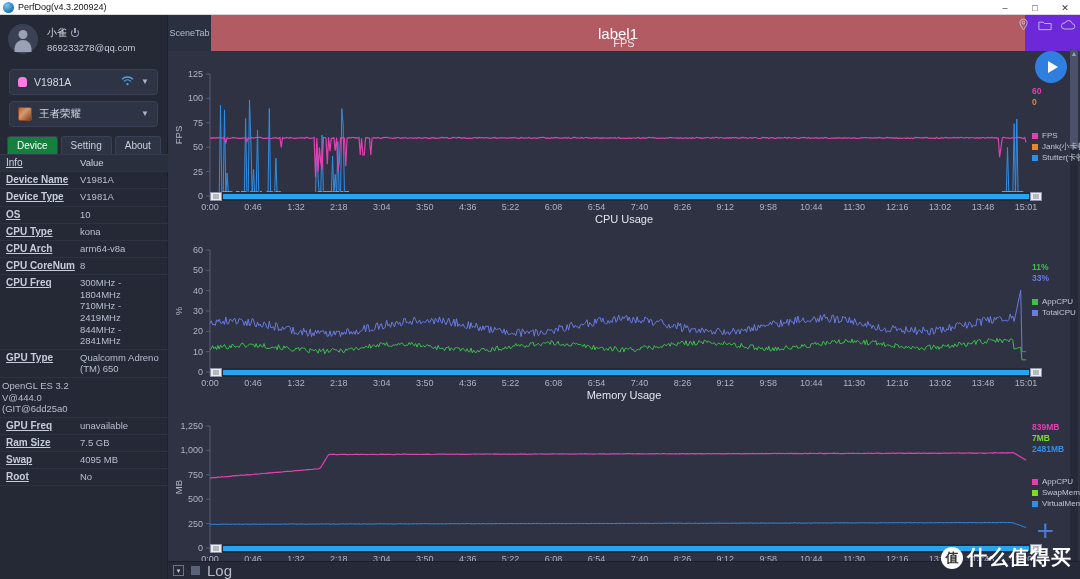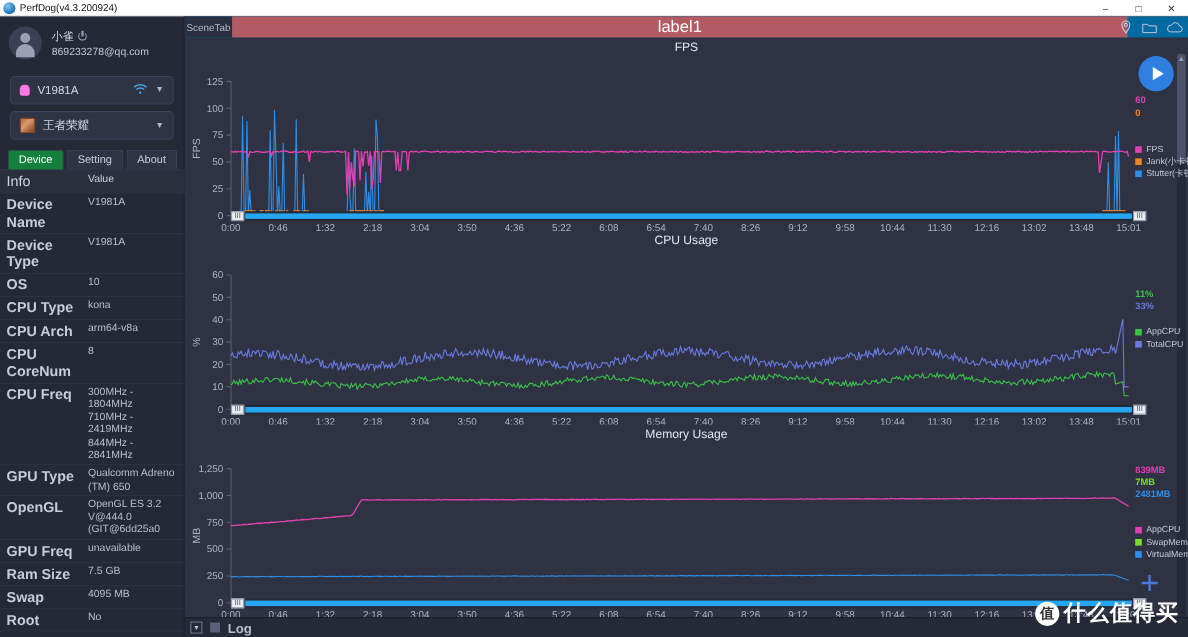--- a/index.html
+++ b/index.html
@@ -87,37 +87,37 @@
     font-size: 10px; padding: 3px 9px; color: #c9cedb;
     background: #2f3445; border: 1px solid #3a4055; border-bottom: none;
     border-radius: 3px 3px 0 0;
   }
   .tab.active { background: #3a4considerable; }
   .tab.active { background: #15803d; color: #ffffff; }
 
   .infotable { margin: 0 0 0 0; width: 168px; border-top: 1px solid #333a4d; }
   .inforow { display: flex; border-bottom: 1px solid #2d3243; min-height: 15px; }
   .inforow .k {
-    width: 78px; padding: 2px 0 2px 6px; font-size: 13px; color: #c7ccda;
-    font-weight: bold; line-height: 1.22;
+    width: 78px; padding: 2px 0 2px 6px; font-size: 10px; color: #c7ccda;
+    font-weight: bold; line-height: 1.22; text-decoration: underline;
   }
   .inforow .v {
     flex: 1; padding: 2px 4px 2px 2px; font-size: 9.5px; color: #b9bfd0; line-height: 1.22;
     white-space: pre-line;
   }
   .inforow.head .k, .inforow.head .v { font-weight: normal; color: #cfd4e2; }
   .inforow.head { background: #2a2f3e; }
 
   
   .main {
     position: absolute; left: 168px; top: 15px; width: 912px; height: 564px;
     background: #2e3243;
   }
 
-  .scenebar { height: 19px; display: flex; background: #0369a1; }
+  .scenebar { height: 36px; display: flex; background: #6d28d9; }
   .scenetab-label {
     width: 43px; font-size: 9px; color: #b6bbc9;
     display: flex; align-items: center; justify-content: center;
     background: #2b3040;
   }
   .scenelabel {
     flex: 1; background: #b35b63; color: #ffffff; font-size: 15px;
     display: flex; align-items: center; justify-content: center;
     margin-right: 55px;
   }
@@ -178,21 +178,21 @@
   .bottombar {
     position: absolute; left: 168px; bottom: 0; width: 912px; height: 18px;
     background: #262a38; border-top: 1px solid #1b1f2b;
     display: flex; align-items: center; padding-left: 5px; gap: 7px;
   }
   .log-toggle {
     width: 11px; height: 11px; border: 1px solid #6c7489; display: flex;
     align-items: center; justify-content: center; color: #c7ccda; font-size: 7px;
   }
   .log-check { width: 9px; height: 9px; background: #5b6278; }
-  .log-label { font-size: 12px; color: #b6bbc9; font-weight: bold; }
+  .log-label { font-size: 15px; color: #b6bbc9; }
 
   
   .watermark {
     position: absolute; right: 8px; bottom: 8px; display: flex; align-items: center; gap: 4px;
     pointer-events: none;
   }
   .wm-badge {
     width: 22px; height: 22px; border-radius: 50%; background: #ffffff; color: #333;
     display: flex; align-items: center; justify-content: center; font-size: 13px; font-weight: bold;
   }
@@ -290,21 +290,20 @@
             <div class="v">300MHz - 1804MHz
 710MHz - 2419MHz
 844MHz - 2841MHz</div>
           </div>
           <div class="inforow">
             <div class="k">GPU Type</div>
             <div class="v">Qualcomm Adreno
 (TM) 650</div>
           </div>
           <div class="inforow">
-            <div class="k">OpenGL</div>
             <div class="v">OpenGL ES 3.2
 V@444.0
 (GIT@6dd25a0</div>
           </div>
           <div class="inforow">
             <div class="k">GPU Freq</div>
             <div class="v">unavailable</div>
           </div>
           <div class="inforow">
             <div class="k">Ram Size</div>

